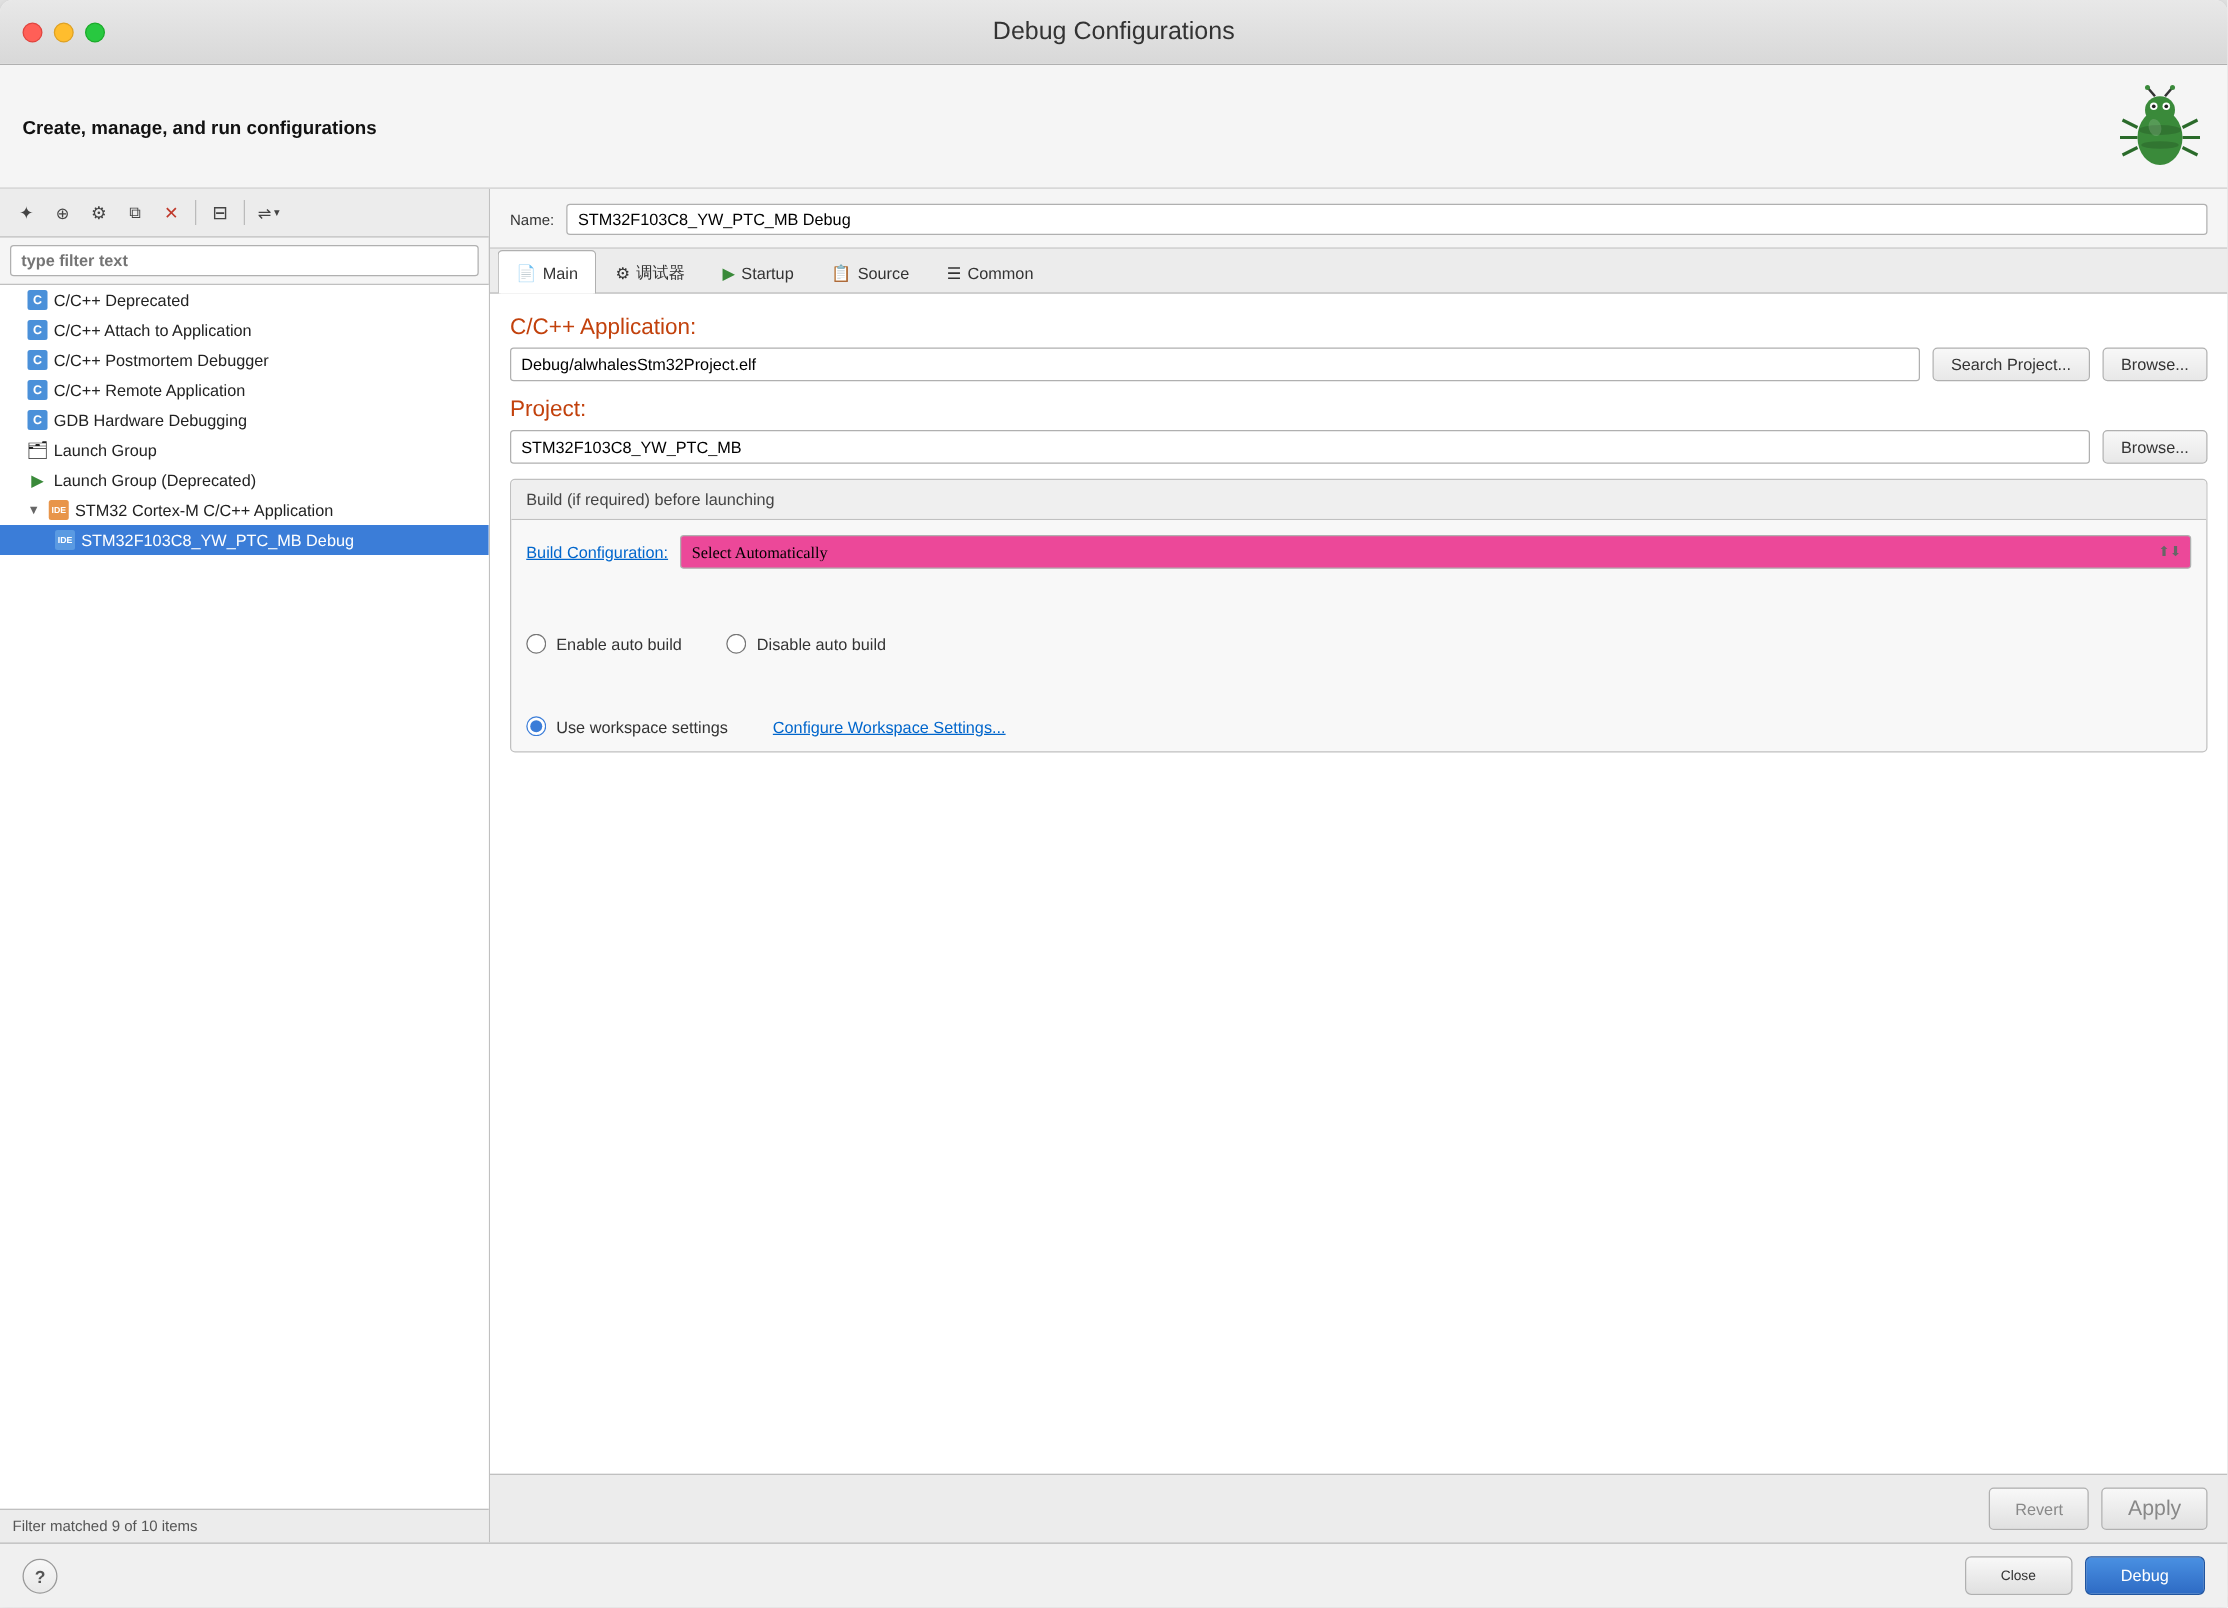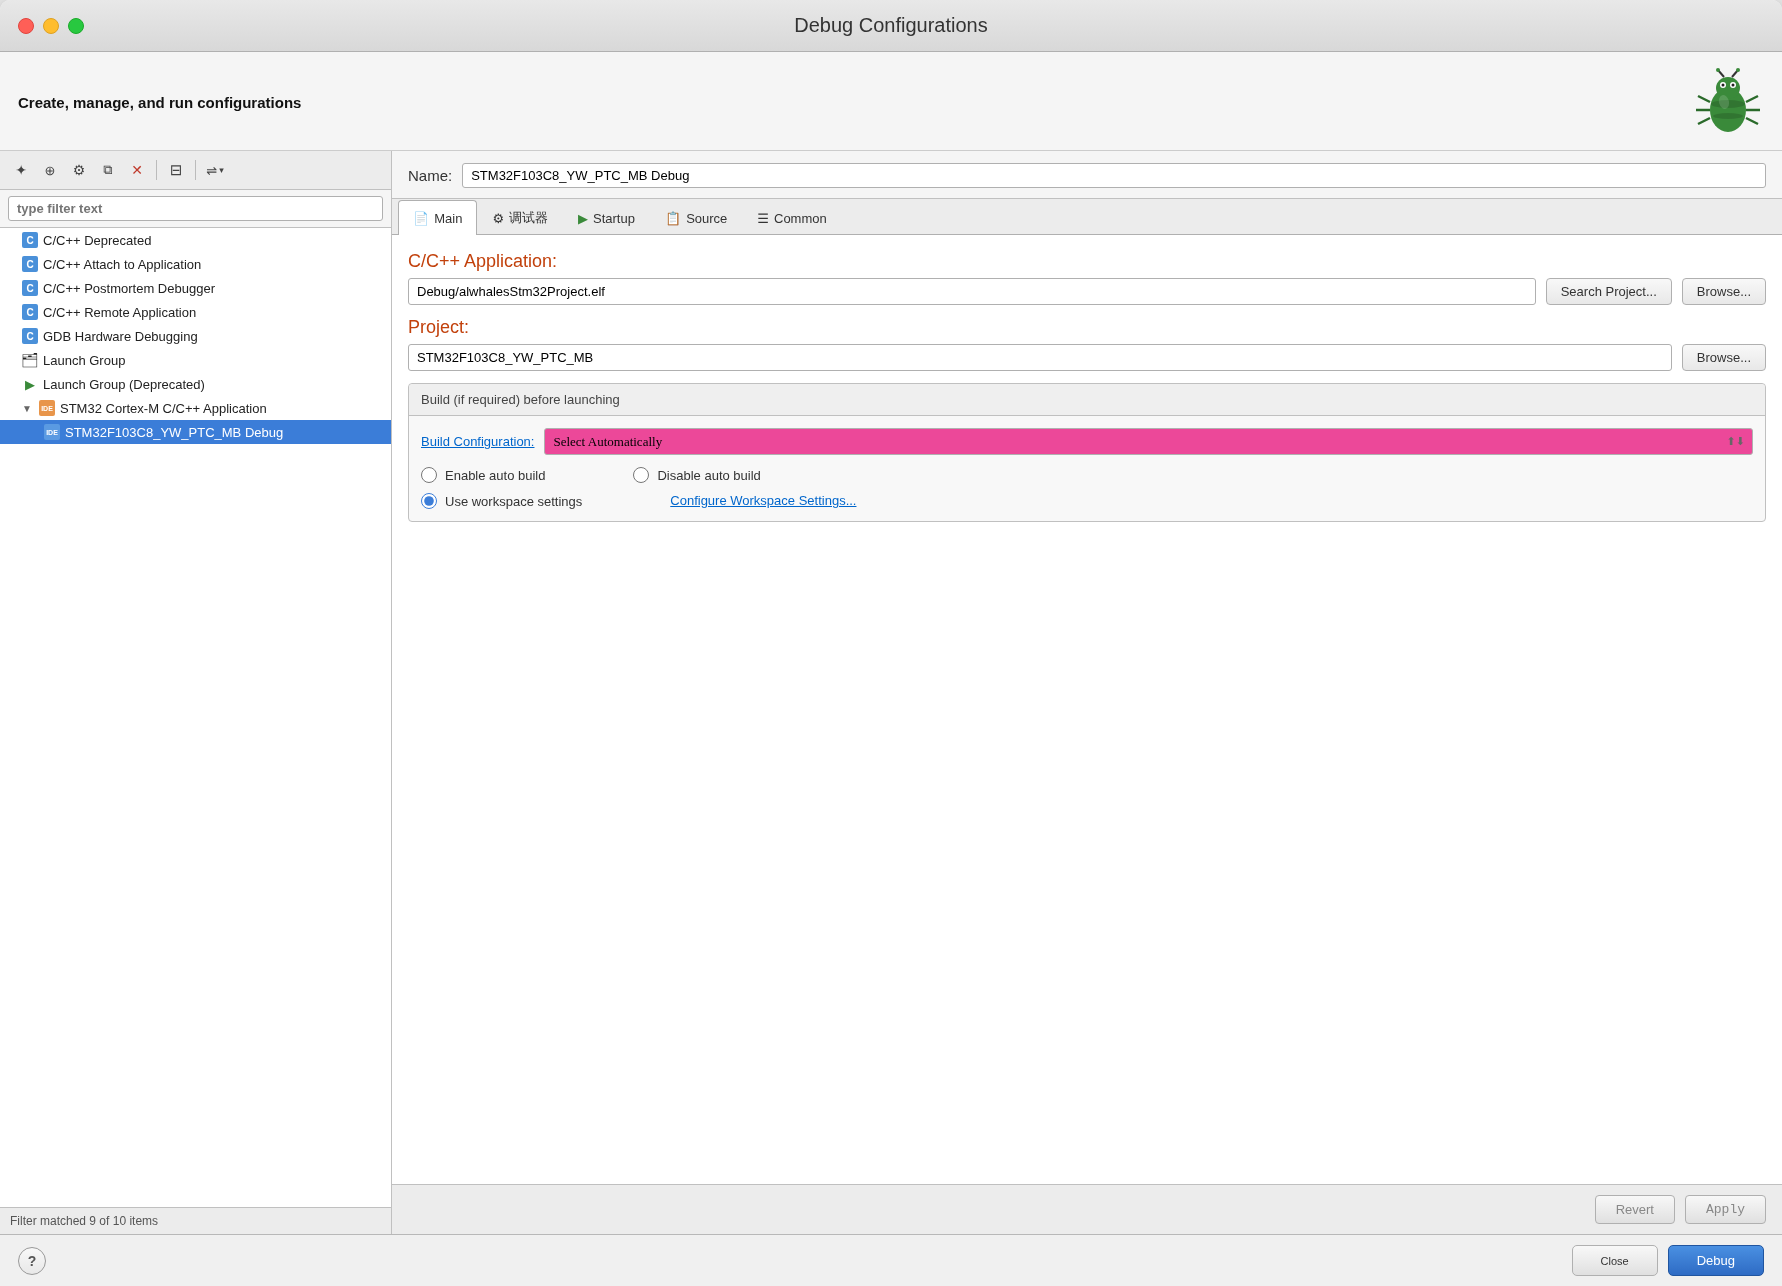--- a/index.html
+++ b/index.html
@@ -187,21 +187,21 @@
       background: #f5f5f5;
     }
     .name-row {
       display: flex;
       align-items: center;
       padding: 12px 16px 10px 16px;
       gap: 10px;
       border-bottom: 1px solid #c0c0c0;
     }
     .name-label {
-      font-size: 15px;
+      font-size: 12px;
       color: #333;
       white-space: nowrap;
       text-align: center;
     }
     .name-input {
       flex: 1;
       padding: 4px 8px;
       border: 1px solid #b0b0b0;
       border-radius: 3px;
       font-size: 13px;
@@ -330,21 +330,23 @@
       flex-direction: column;
       gap: 10px;
     }
     .radio-row {
       display: flex;
       align-items: center;
       gap: 8px;
     }
     .radio-row-pair {
       display: flex;
-      gap: 88px;
+      align-items: center;
+      gap: 36px;
+      margin-top: 40px;
     }
     .radio-input {
       width: 16px;
       height: 16px;
       accent-color: #3b7dd8;
       cursor: pointer;
     }
     .radio-label {
       font-size: 13px;
       color: #333;
@@ -375,24 +377,23 @@
       border-radius: 4px;
       font-size: 13px;
       cursor: pointer;
       color: #888;
     }
     .btn-apply {
       padding: 6px 20px;
       background: linear-gradient(to bottom, #f8f8f8, #e0e0e0);
       border: 1px solid #b0b0b0;
       border-radius: 4px;
-      font-size: 13px;
+      font-size: 17px;
       cursor: pointer;
       color: #888;
-      font-family: Liberation Mono, monospace;
     }
     .footer-bar {
       display: flex;
       align-items: center;
       justify-content: space-between;
       padding: 10px 18px;
       border-top: 1px solid #b8b8b8;
       background: #f0f0f0;
       flex-shrink: 0;
     }

